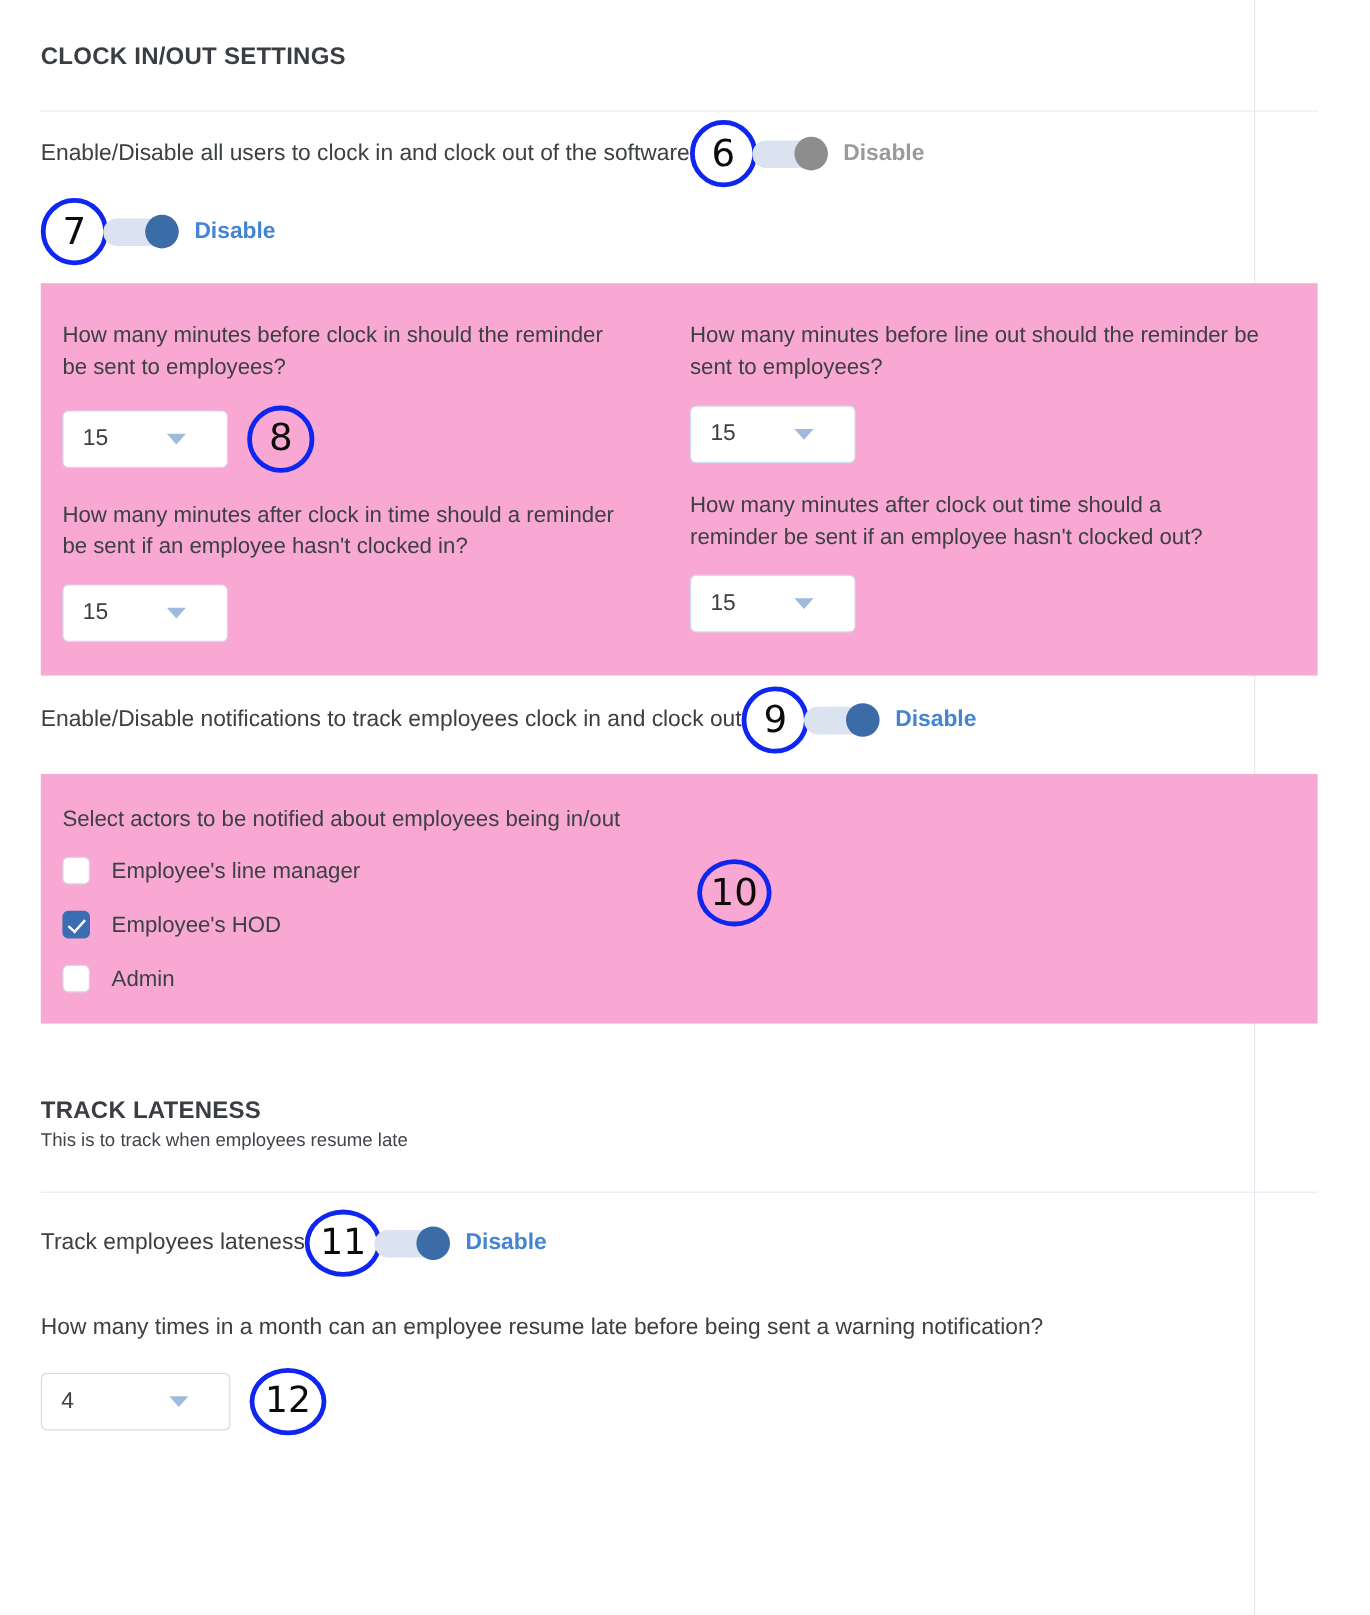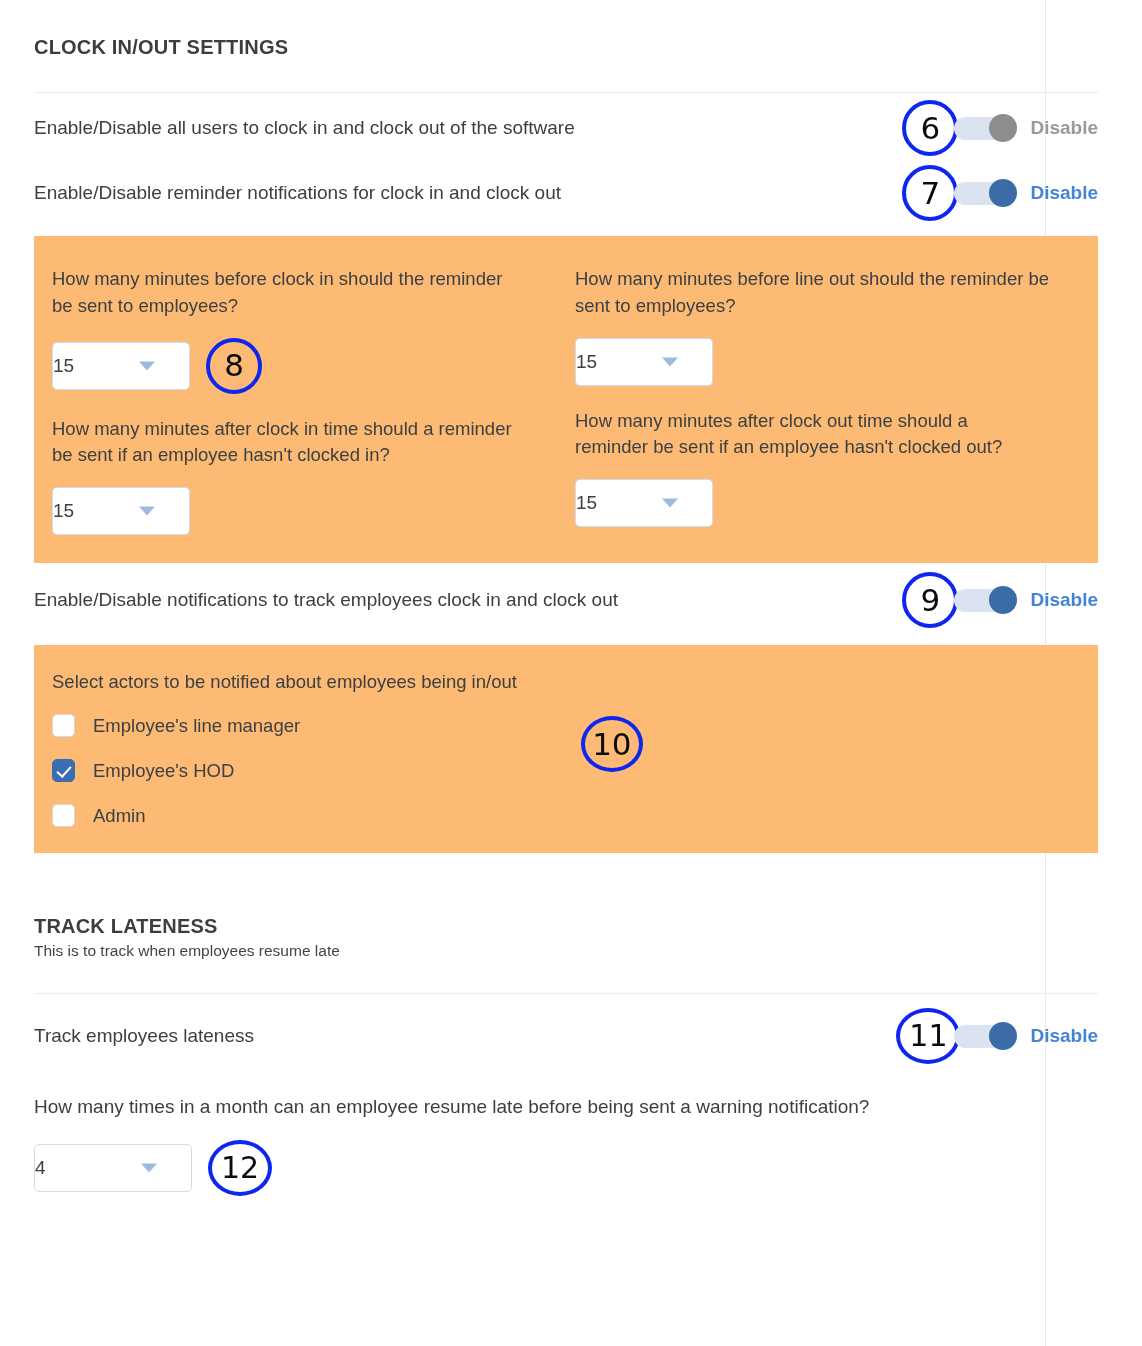--- a/index.html
+++ b/index.html
@@ -43,21 +43,20 @@
   .divider {
     height: 1px;
     background: #e8ecf3;
     width: 100%;
   }
 
   
   .setting-row {
     display: flex;
     align-items: center;
-    justify-content: space-between;
     width: 100%;
   }
   .setting-label {
     font-size: 19px;
     color: #3c4043;
     line-height: 1.35;
   }
 
   .control-group {
     display: flex;
@@ -110,21 +109,21 @@
   .state-label {
     font-size: 19px;
     font-weight: 700;
     color: #4484d4;
     white-space: nowrap;
   }
   .state-label.muted { color: #9a9a9a; }
 
   
   .panel {
-    background: #fdba74;
+    background: #f9a8d4;
     width: 100%;
   }
   .panel-grid {
     display: flex;
   }
   .panel-col { flex: 1 1 0; }
 
   .q-text {
     font-size: 18.5px;
     color: #3c4043;
@@ -134,20 +133,21 @@
   
   .select {
     position: relative;
     width: 138px;
     height: 48px;
     background: #ffffff;
     border: 1px solid #cfdcee;
     border-radius: 5px;
     display: flex;
     align-items: center;
+    padding-left: 16px;
     flex: 0 0 auto;
     text-align: center;
   }
   .select .val {
     font-size: 19px;
     color: #3c4043;
   }
   .caret {
     position: absolute;
     right: 34px;
@@ -214,21 +214,20 @@
       <div class="control-group">
         <div class="annot sz-1">6</div>
         <div class="toggle off" style="margin-left:-4px">
           <div class="knob"></div>
         </div>
         <div class="state-label muted">Disable</div>
       </div>
     </div>
 
     <div class="setting-row" style="height:58px;margin-top:8px">
-      <div class="setting-label">Enable/Disable reminder notifications for clock in and clock out</div>
       <div class="control-group">
         <div class="annot sz-1">7</div>
         <div class="toggle" style="margin-left:-4px">
           <div class="knob"></div>
         </div>
         <div class="state-label">Disable</div>
       </div>
     </div>
 
     <div class="panel" style="margin-top:14px;padding:30px 0 28px 18px">

